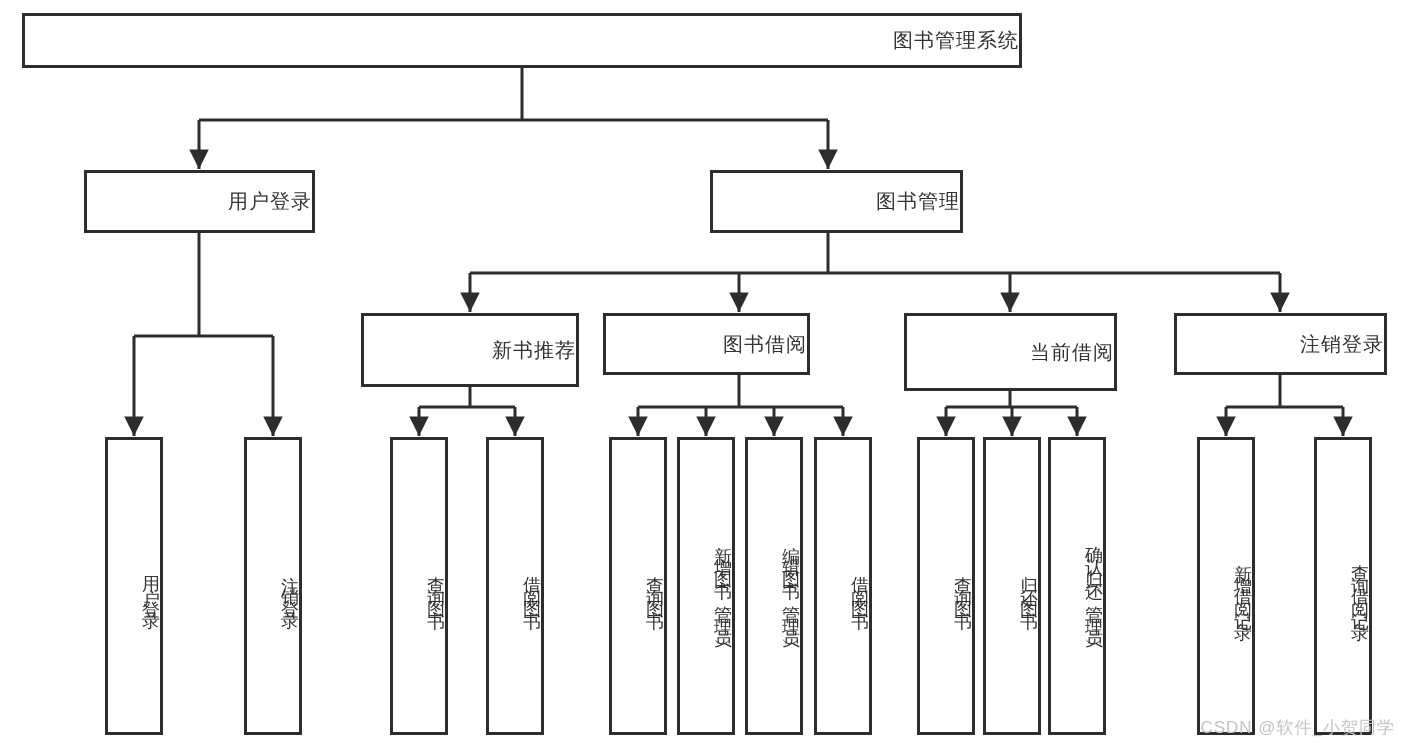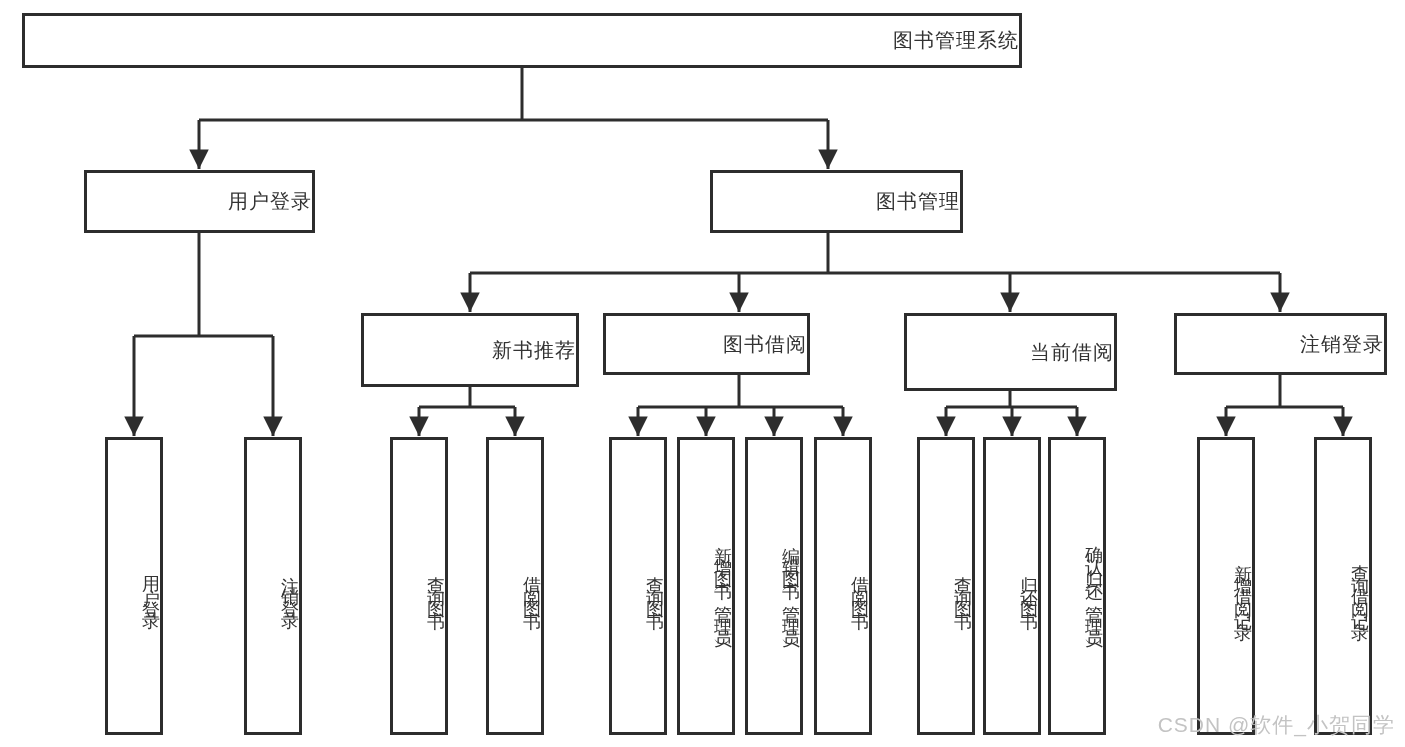--- a/index.html
+++ b/index.html
@@ -12,21 +12,21 @@
     position:absolute;z-index:2;box-sizing:border-box;background:#ffffff;
     border:3px solid #2d2d2d;display:flex;align-items:center;justify-content:flex-end;
   }
   .node.h span{font-size:20px;letter-spacing:1px;white-space:nowrap;}
   .node.v span{
     writing-mode:vertical-rl;text-orientation:mixed;
     font-size:18px;line-height:1;letter-spacing:12px;white-space:nowrap;
   }
   .watermark{
     position:absolute;right:10px;bottom:8px;z-index:3;
-    font-size:21px;color:#c3c3c3;letter-spacing:1px;white-space:nowrap;margin-top:44px;
+    font-size:17px;color:#c3c3c3;letter-spacing:1px;white-space:nowrap;margin-top:44px;
   }
 </style>
 </head>
 <body>
 
 <svg class="connectors" width="1405" height="747" viewBox="0 0 1405 747">
   <defs>
     <marker id="arw" viewBox="0 0 10 10" refX="10" refY="5" markerWidth="8" markerHeight="6.5" orient="auto">
       <path d="M0 0 L10 5 L0 10 z" fill="#2d2d2d"></path>
     </marker>

